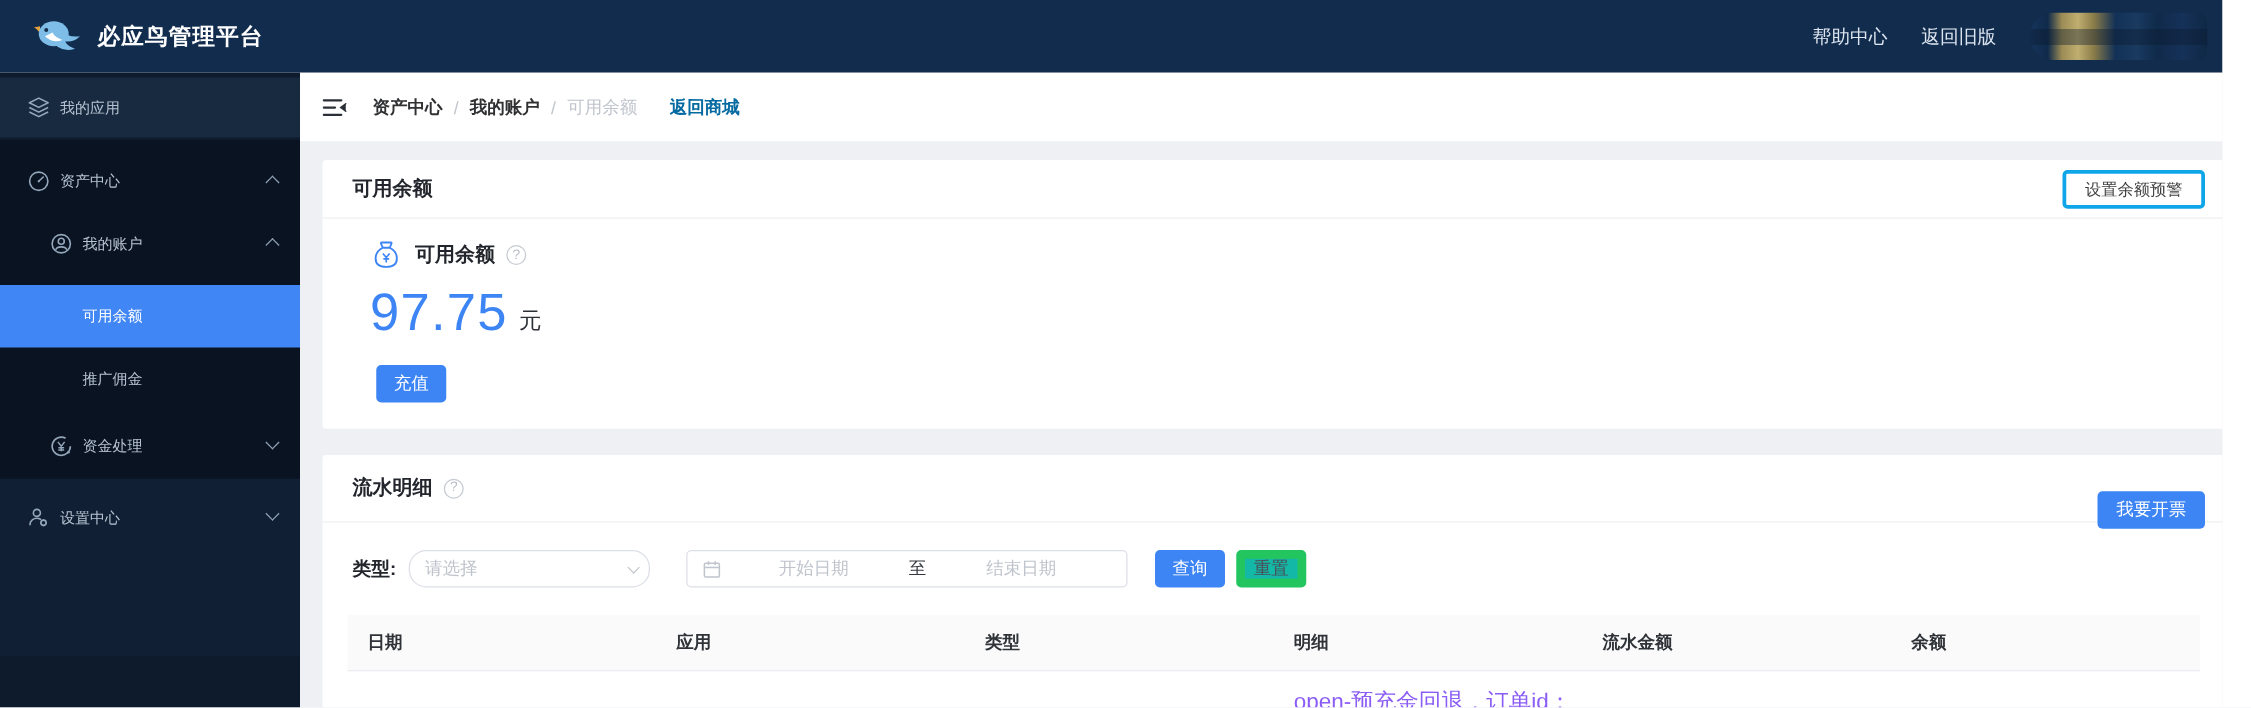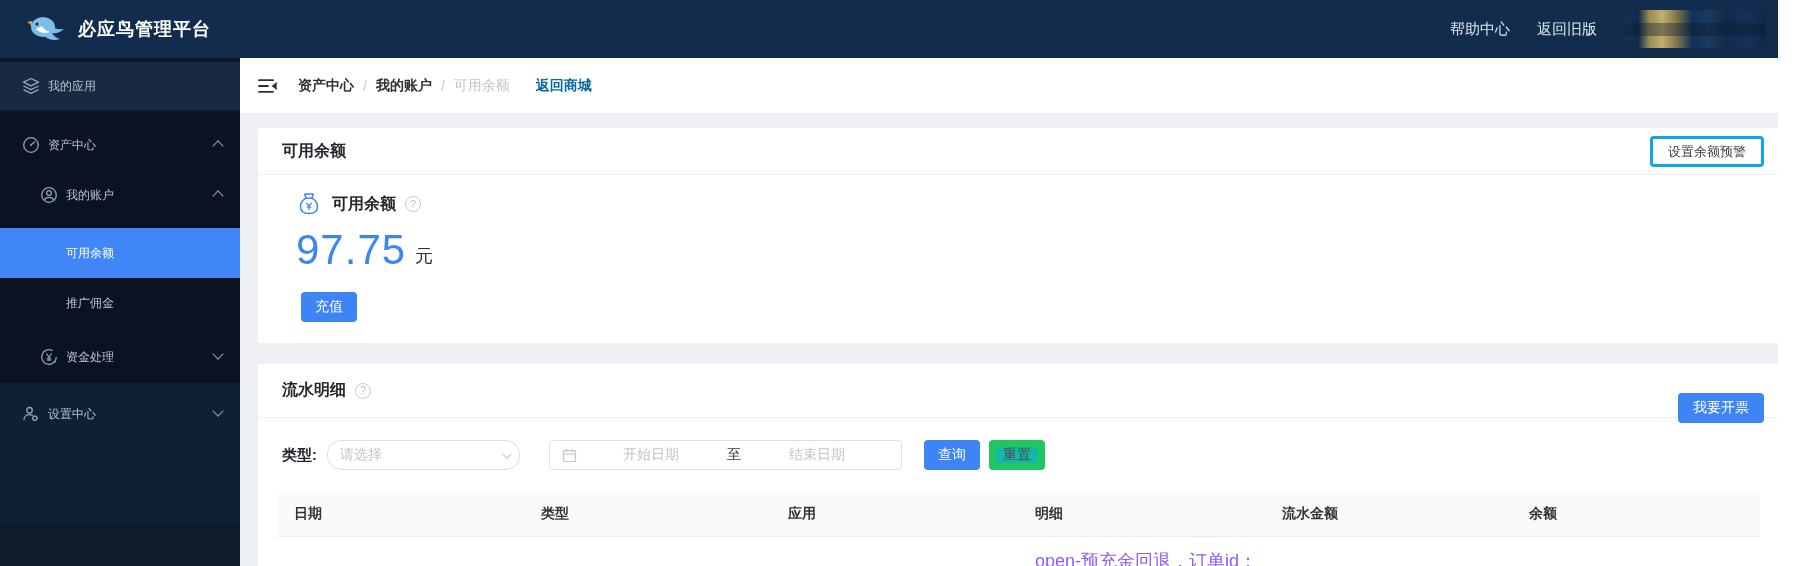--- a/index.html
+++ b/index.html
@@ -257,22 +257,22 @@
           <span class="date-to">至</span>
           <span class="date-ph">结束日期</span>
         </div>
         <span class="btn btn-primary query-btn">查询</span>
         <span class="btn reset-btn">重置</span>
       </div>
 
       <div class="table">
         <div class="thead">
           <span class="th">日期</span>
+          <span class="th">应用</span>
           <span class="th">类型</span>
-          <span class="th">应用</span>
           <span class="th">明细</span>
           <span class="th">流水金额</span>
           <span class="th">余额</span>
         </div>
         <div class="trow">
           <span class="td"></span>
           <span class="td"></span>
           <span class="td"></span>
           <span class="td">open-预充金回退，订单id：7187</span>
           <span class="td"></span>

